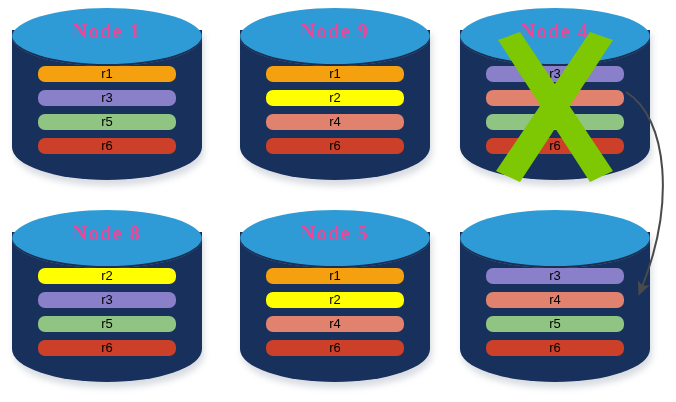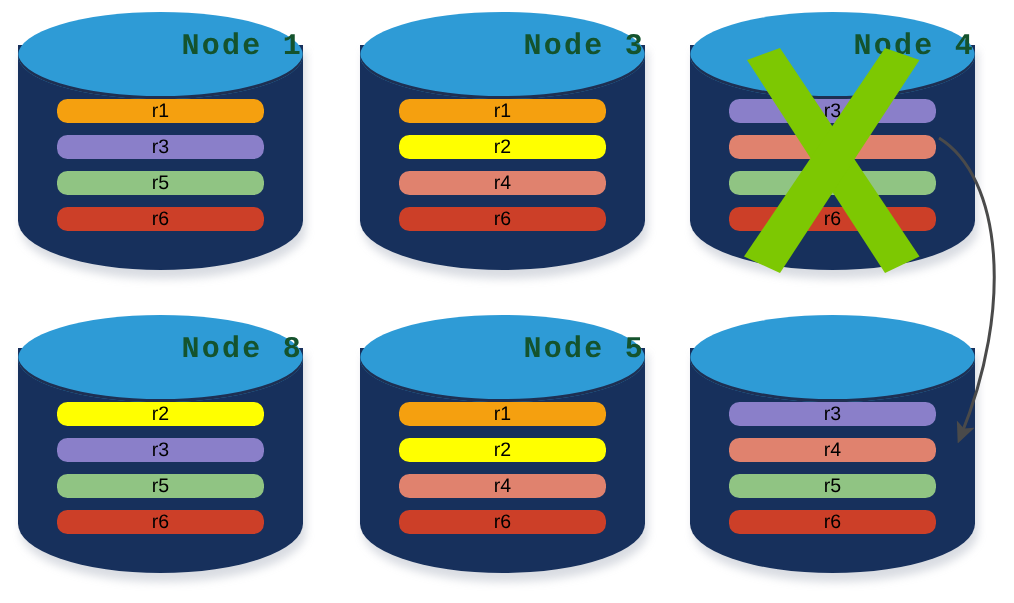--- a/index.html
+++ b/index.html
@@ -73,26 +73,26 @@
     border-radius: 50%;
     background: #1b3357;
     z-index: -1;
   }
 
   .node-title {
     position: absolute;
     left: 0;
     top: 12px;
     width: 190px;
-    text-align: right;
-    color: #14532d;
+    text-align: center;
+    color: #ec4899;
     font-size: 20px;
     font-weight: bold;
     letter-spacing: 1.5px;
-    font-family: Liberation Mono, monospace;
+    font-family: Liberation Serif, serif;
     z-index: 4;
     white-space: pre;
   }
 
   .rows {
     position: absolute;
     left: 26px;
     top: 58px;
     width: 138px;
     z-index: 3;
@@ -145,21 +145,21 @@
         <div class="row" style="background: rgb(138, 127, 201);">r3</div>
         <div class="row" style="background: rgb(144, 196, 131);">r5</div>
         <div class="row" style="background: rgb(204, 63, 40);">r6</div>
       </div>
     </div>
     <div class="node" style="left: 240px; top: 8px;">
       <div class="cyl-shadow"></div>
       <div class="cyl-body" style="background: rgb(23, 48, 92);"></div>
       <div class="cyl-top-rim"></div>
       <div class="cyl-top" style="background: rgb(46, 155, 214);"></div>
-      <div class="node-title">Node 3</div>
+      <div class="node-title">Node 9</div>
       <div class="rows">
         <div class="row" style="background: rgb(245, 160, 15);">r1</div>
         <div class="row" style="background: rgb(255, 255, 0);">r2</div>
         <div class="row" style="background: rgb(224, 130, 110);">r4</div>
         <div class="row" style="background: rgb(204, 63, 40);">r6</div>
       </div>
     </div>
     <div class="node" style="left: 460px; top: 8px;">
       <div class="cyl-shadow"></div>
       <div class="cyl-body" style="background: rgb(23, 48, 92);"></div>

